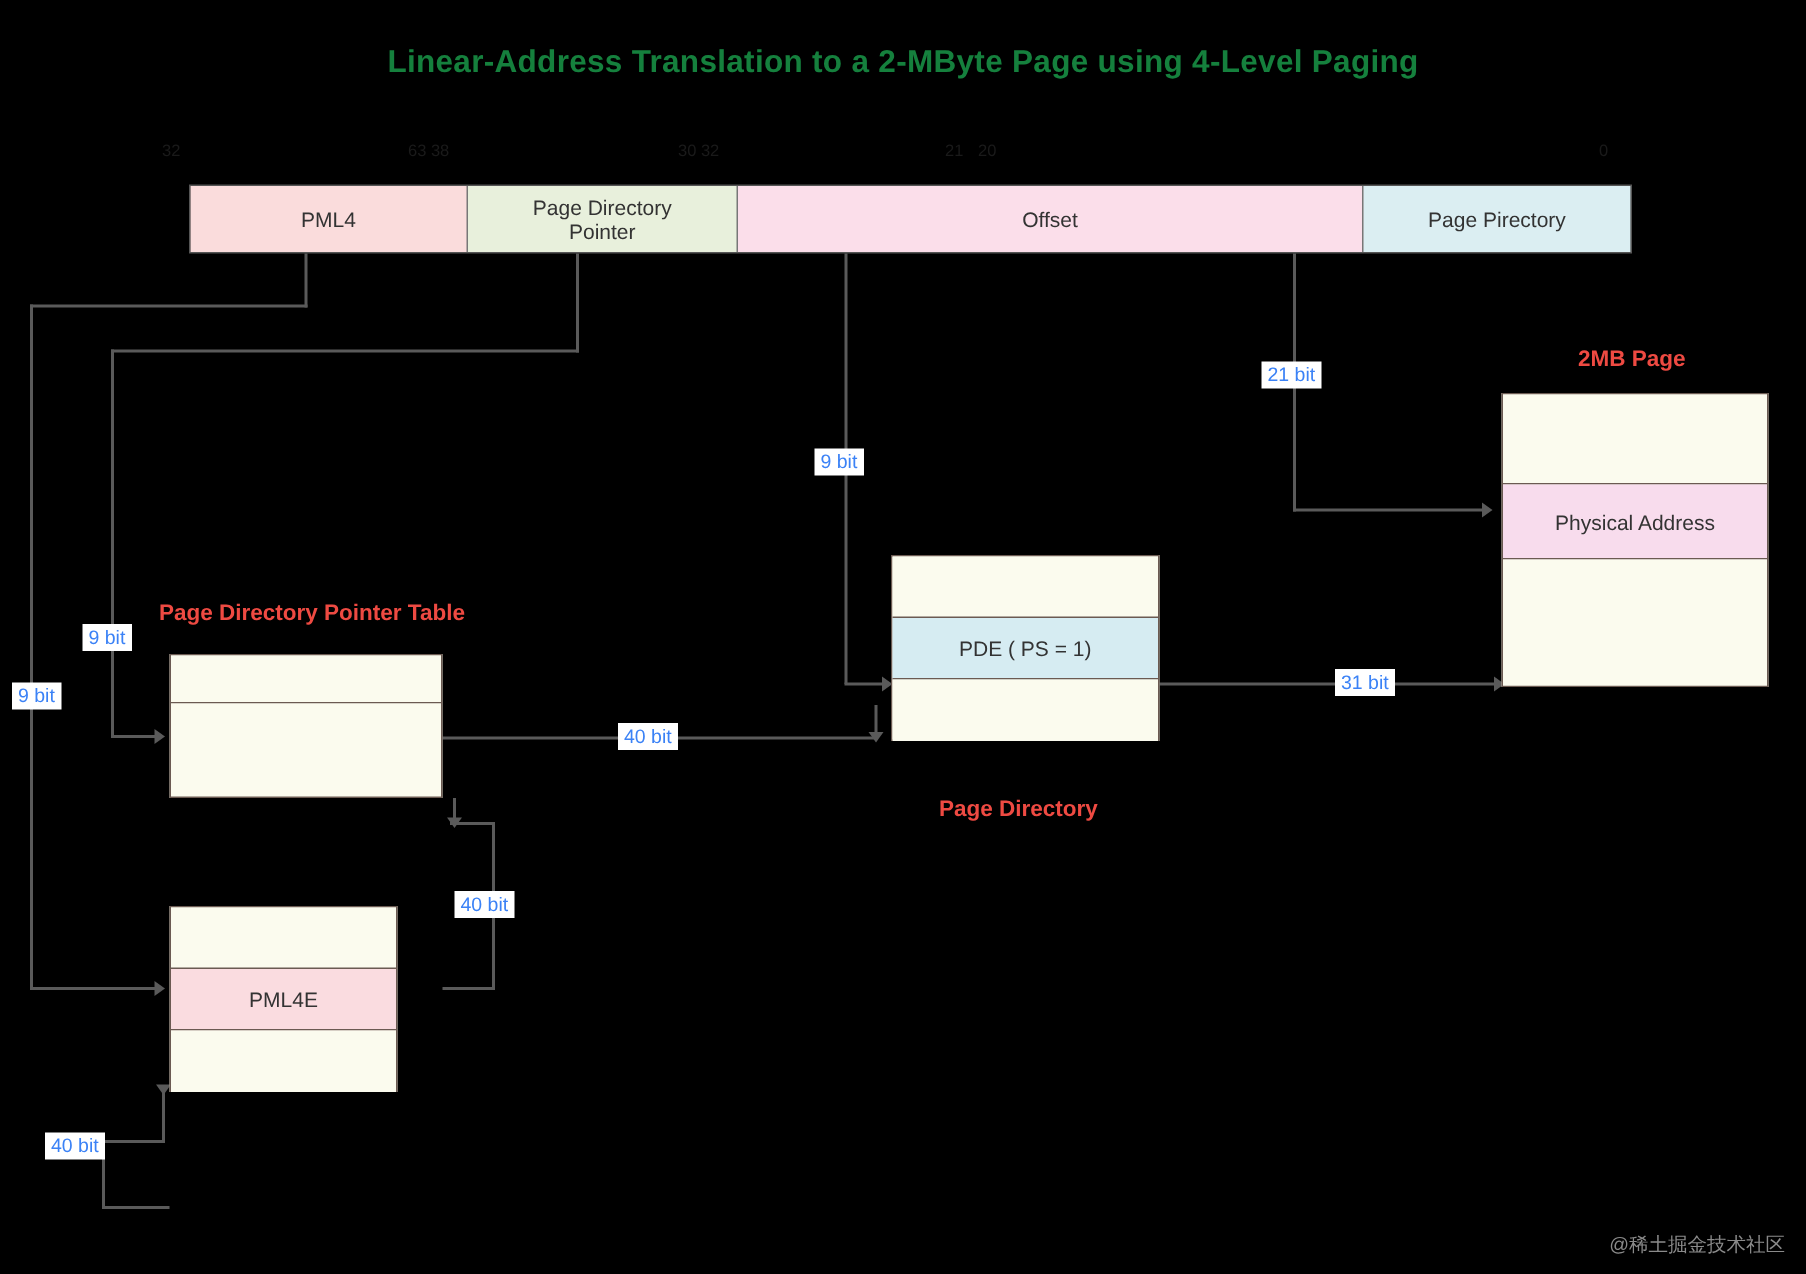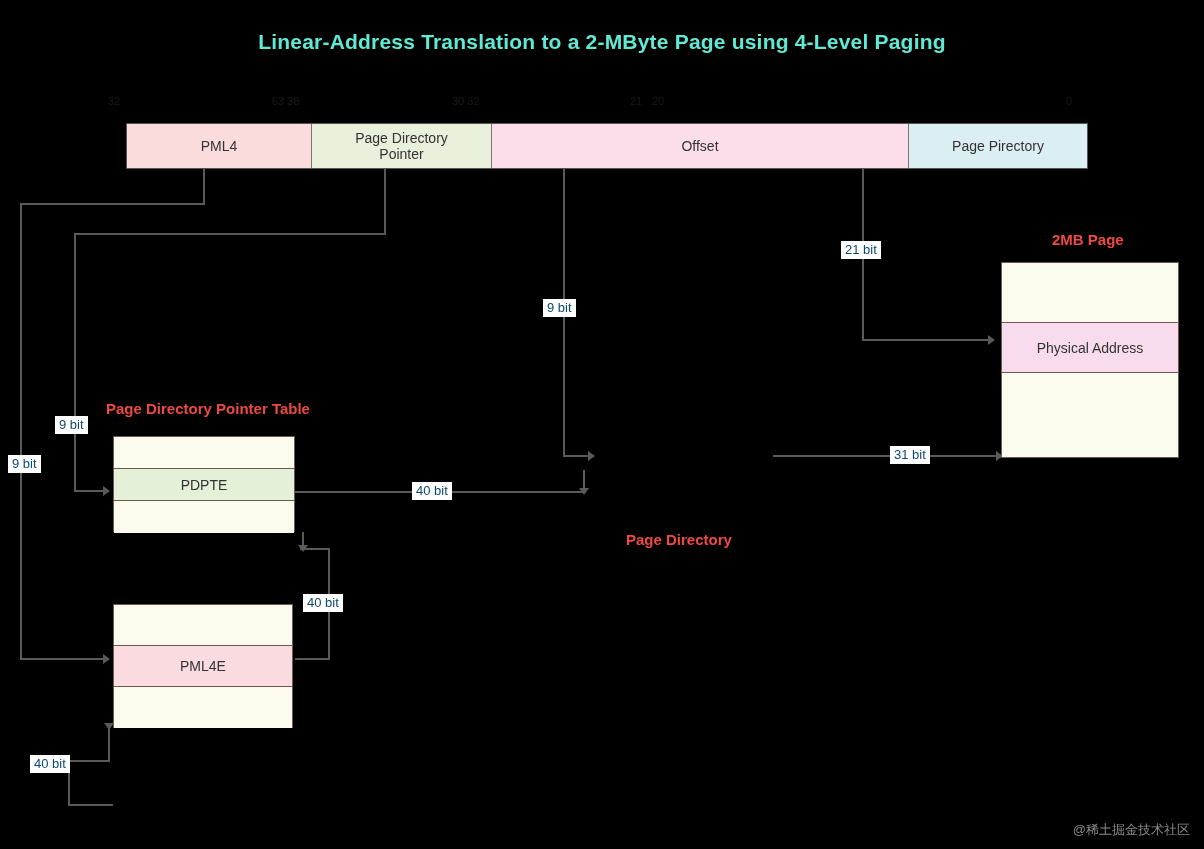--- a/index.html
+++ b/index.html
@@ -10,21 +10,21 @@
     position:relative;
     overflow:hidden;
   }
   #stage { position:absolute; inset:0; }
   .abs { position:absolute; }
 
   
   .title {
     left:0; top:30px; width:1204px;
     text-align:center;
-    color:#5eead4;
+    color:#15803d;
     font-size:21px;
     font-weight:bold;
     letter-spacing:0.2px;
   }
 
   
   .red-label {
     color:#ee4a42;
     font-size:15px;
     font-weight:bold;
@@ -75,21 +75,21 @@
   .row.hl-pink  { background:#fadce0; }
   .row.hl-blue  { background:#d6ecf2; }
   .row.hl-lpink { background:#f8dced; }
   .row.plain    { background:#fbfbee; }
 
   
   .box-pdpt { left:113px; top:436px; width:182px; height:96px; }
   .box-pdpt .row { height:32px; }
 
   
-  .box-pml4 { left:113px; top:604px; width:180px; height:124px; }
+  .box-pml4 { left:113px; top:604px; width:152px; height:124px; }
   .box-pml4 .row { height:41px; }
 
   
   .box-cr3 {
     left:113px; top:787px; width:182px; height:37px;
     background:#6ecc36; border:1px solid #4d4d4d;
     display:flex; align-items:center; justify-content:center;
     font-size:14px; color:#222;
   }
 
@@ -117,21 +117,21 @@
   }
   .arrow-d {
     width:0; height:0;
     border-top:7px solid #5a5a5a;
     border-left:5px solid transparent;
     border-right:5px solid transparent;
   }
 
   
   .chip {
-    background:#fff; color:#0c4a6e;
+    background:#fff; color:#3b82f6;
     font-size:13px;
     padding:1px 4px;
     white-space:nowrap;
     line-height:1.25;
   }
 
   
   .watermark {
     right:14px; bottom:10px;
     color:#8a8a8a; font-size:13px;
@@ -206,31 +206,35 @@
   <div class="abs arrow-d" style="left:579px; top:488px;"></div>
   <div class="abs chip" style="left:412px; top:482px;">40 bit</div>
 
   <div class="abs ln lnh" style="left:773px; top:455px; width:228px;"></div>
   <div class="abs arrow-r" style="left:996px; top:451px;"></div>
   <div class="abs chip" style="left:890px; top:446px;">31 bit</div>
 
   <div class="abs red-label" style="left:106px; top:400px;">Page Directory Pointer Table</div>
   <div class="abs tbl box-pdpt">
     <div class="row plain"></div>
-    <div class="row hl-green">PDPTE</div>
     <div class="row plain"></div>
   </div>
 
   <div class="abs tbl box-pml4">
     <div class="row plain"></div>
     <div class="row hl-pink">PML4E</div>
     <div class="row plain"></div>
   </div>
 
 
+  <div class="abs tbl box-pd">
+    <div class="row plain"></div>
+    <div class="row hl-blue">PDE ( PS = 1)</div>
+    <div class="row plain"></div>
+  </div>
   <div class="abs red-label" style="left:626px; top:531px;">Page Directory</div>
 
   <div class="abs red-label" style="left:1052px; top:231px;">2MB Page</div>
   <div class="abs tbl box-2mb">
     <div class="row plain row-a"></div>
     <div class="row hl-lpink row-b">Physical Address</div>
     <div class="row plain row-c"></div>
   </div>
 
   <div class="abs watermark">@稀土掘金技术社区</div>

